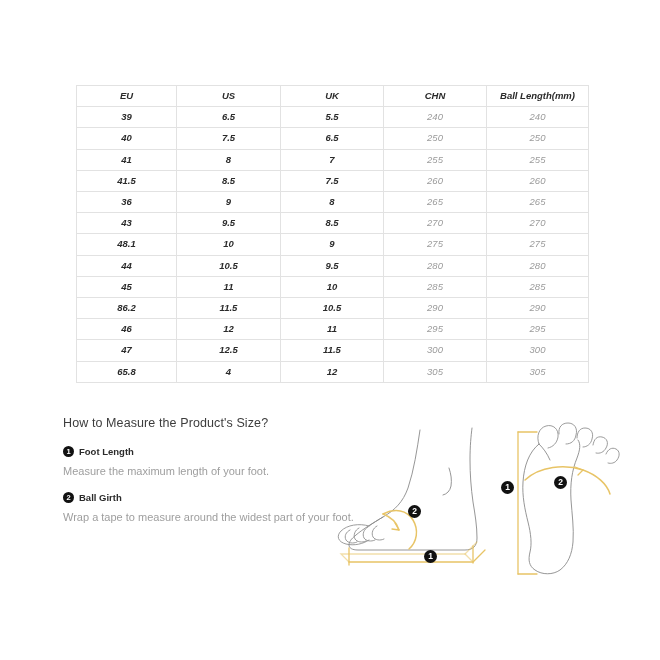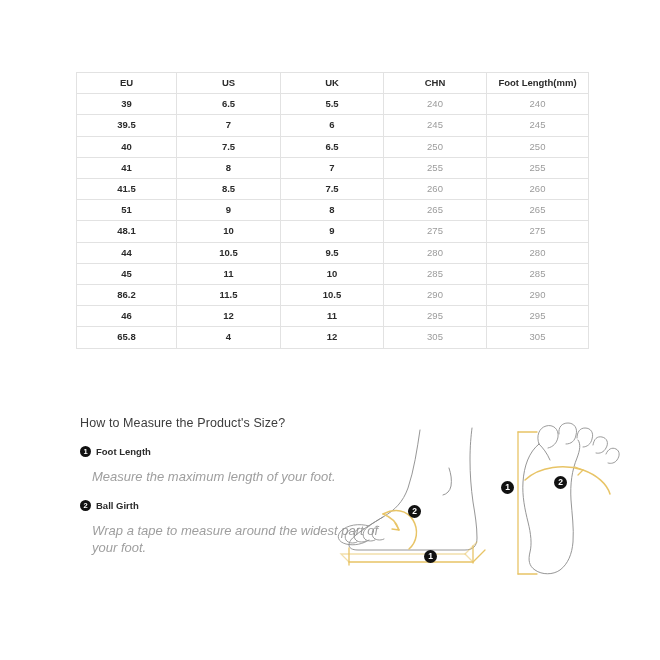--- a/index.html
+++ b/index.html
@@ -17,22 +17,23 @@
   #page {
     position: relative;
     width: 660px;
     height: 660px;
   }
 
   
   #size-table-wrap {
     position: absolute;
     left: 76px;
-    top: 72px;
+    top: 85px;
     width: 512px;
+    font-style: italic;
   }
   table.size-table {
     border-collapse: collapse;
     width: 512px;
     table-layout: fixed;
   }
   table.size-table th,
   table.size-table td {
     border: 1px solid #e2e2e2;
     height: 20.2px;
@@ -58,21 +59,21 @@
   }
   col.c1 { width: 100px; }
   col.c2 { width: 104px; }
   col.c3 { width: 103px; }
   col.c4 { width: 103px; }
   col.c5 { width: 102px; }
 
   
   #measure-section {
     position: absolute;
-    left: 80px;
+    left: 63px;
     top: 416px;
     width: 320px;
   }
   #measure-heading {
     font-size: 12.5px;
     color: #3c3c3c;
     font-weight: normal;
     margin: 0 0 16px 0;
     letter-spacing: 0.1px;
   }
@@ -99,25 +100,24 @@
     line-height: 1;
     flex: 0 0 auto;
   }
   .measure-title {
     font-size: 9.5px;
     font-weight: bold;
     color: #2b2b2b;
     text-align: center;
   }
   .measure-desc {
-    font-size: 13px;
+    font-size: 11px;
     color: #9e9e9e;
-    margin: 12px;
+    margin: 0;
     line-height: 1.3;
-    font-style: italic;
   }
 
   
   #diagrams {
     position: absolute;
     left: 325px;
     top: 422px;
     width: 300px;
     height: 170px;
   }
@@ -153,39 +153,32 @@
           <col class="c3">
           <col class="c4">
           <col class="c5">
       </colgroup>
       <thead>
         <tr>
           <th>EU</th>
           <th>US</th>
           <th>UK</th>
           <th>CHN</th>
-          <th>Foot Length(mm)</th>
+          <th>Ball Length(mm)</th>
         </tr>
       </thead>
       <tbody id="table-body">
           <tr>
             <td class="dark">39</td>
             <td class="dark">6.5</td>
             <td class="dark">5.5</td>
             <td class="light">240</td>
             <td class="light">240</td>
           </tr>
           <tr>
-            <td class="dark">39.5</td>
-            <td class="dark">7</td>
-            <td class="dark">6</td>
-            <td class="light">245</td>
-            <td class="light">245</td>
-          </tr>
-          <tr>
             <td class="dark">40</td>
             <td class="dark">7.5</td>
             <td class="dark">6.5</td>
             <td class="light">250</td>
             <td class="light">250</td>
           </tr>
           <tr>
             <td class="dark">41</td>
             <td class="dark">8</td>
             <td class="dark">7</td>
@@ -193,25 +186,32 @@
             <td class="light">255</td>
           </tr>
           <tr>
             <td class="dark">41.5</td>
             <td class="dark">8.5</td>
             <td class="dark">7.5</td>
             <td class="light">260</td>
             <td class="light">260</td>
           </tr>
           <tr>
-            <td class="dark">51</td>
+            <td class="dark">36</td>
             <td class="dark">9</td>
             <td class="dark">8</td>
             <td class="light">265</td>
             <td class="light">265</td>
+          </tr>
+          <tr>
+            <td class="dark">43</td>
+            <td class="dark">9.5</td>
+            <td class="dark">8.5</td>
+            <td class="light">270</td>
+            <td class="light">270</td>
           </tr>
           <tr>
             <td class="dark">48.1</td>
             <td class="dark">10</td>
             <td class="dark">9</td>
             <td class="light">275</td>
             <td class="light">275</td>
           </tr>
           <tr>
             <td class="dark">44</td>
@@ -233,20 +233,27 @@
             <td class="dark">10.5</td>
             <td class="light">290</td>
             <td class="light">290</td>
           </tr>
           <tr>
             <td class="dark">46</td>
             <td class="dark">12</td>
             <td class="dark">11</td>
             <td class="light">295</td>
             <td class="light">295</td>
+          </tr>
+          <tr>
+            <td class="dark">47</td>
+            <td class="dark">12.5</td>
+            <td class="dark">11.5</td>
+            <td class="light">300</td>
+            <td class="light">300</td>
           </tr>
           <tr>
             <td class="dark">65.8</td>
             <td class="dark">4</td>
             <td class="dark">12</td>
             <td class="light">305</td>
             <td class="light">305</td>
           </tr>
         </tbody>
     </table>

